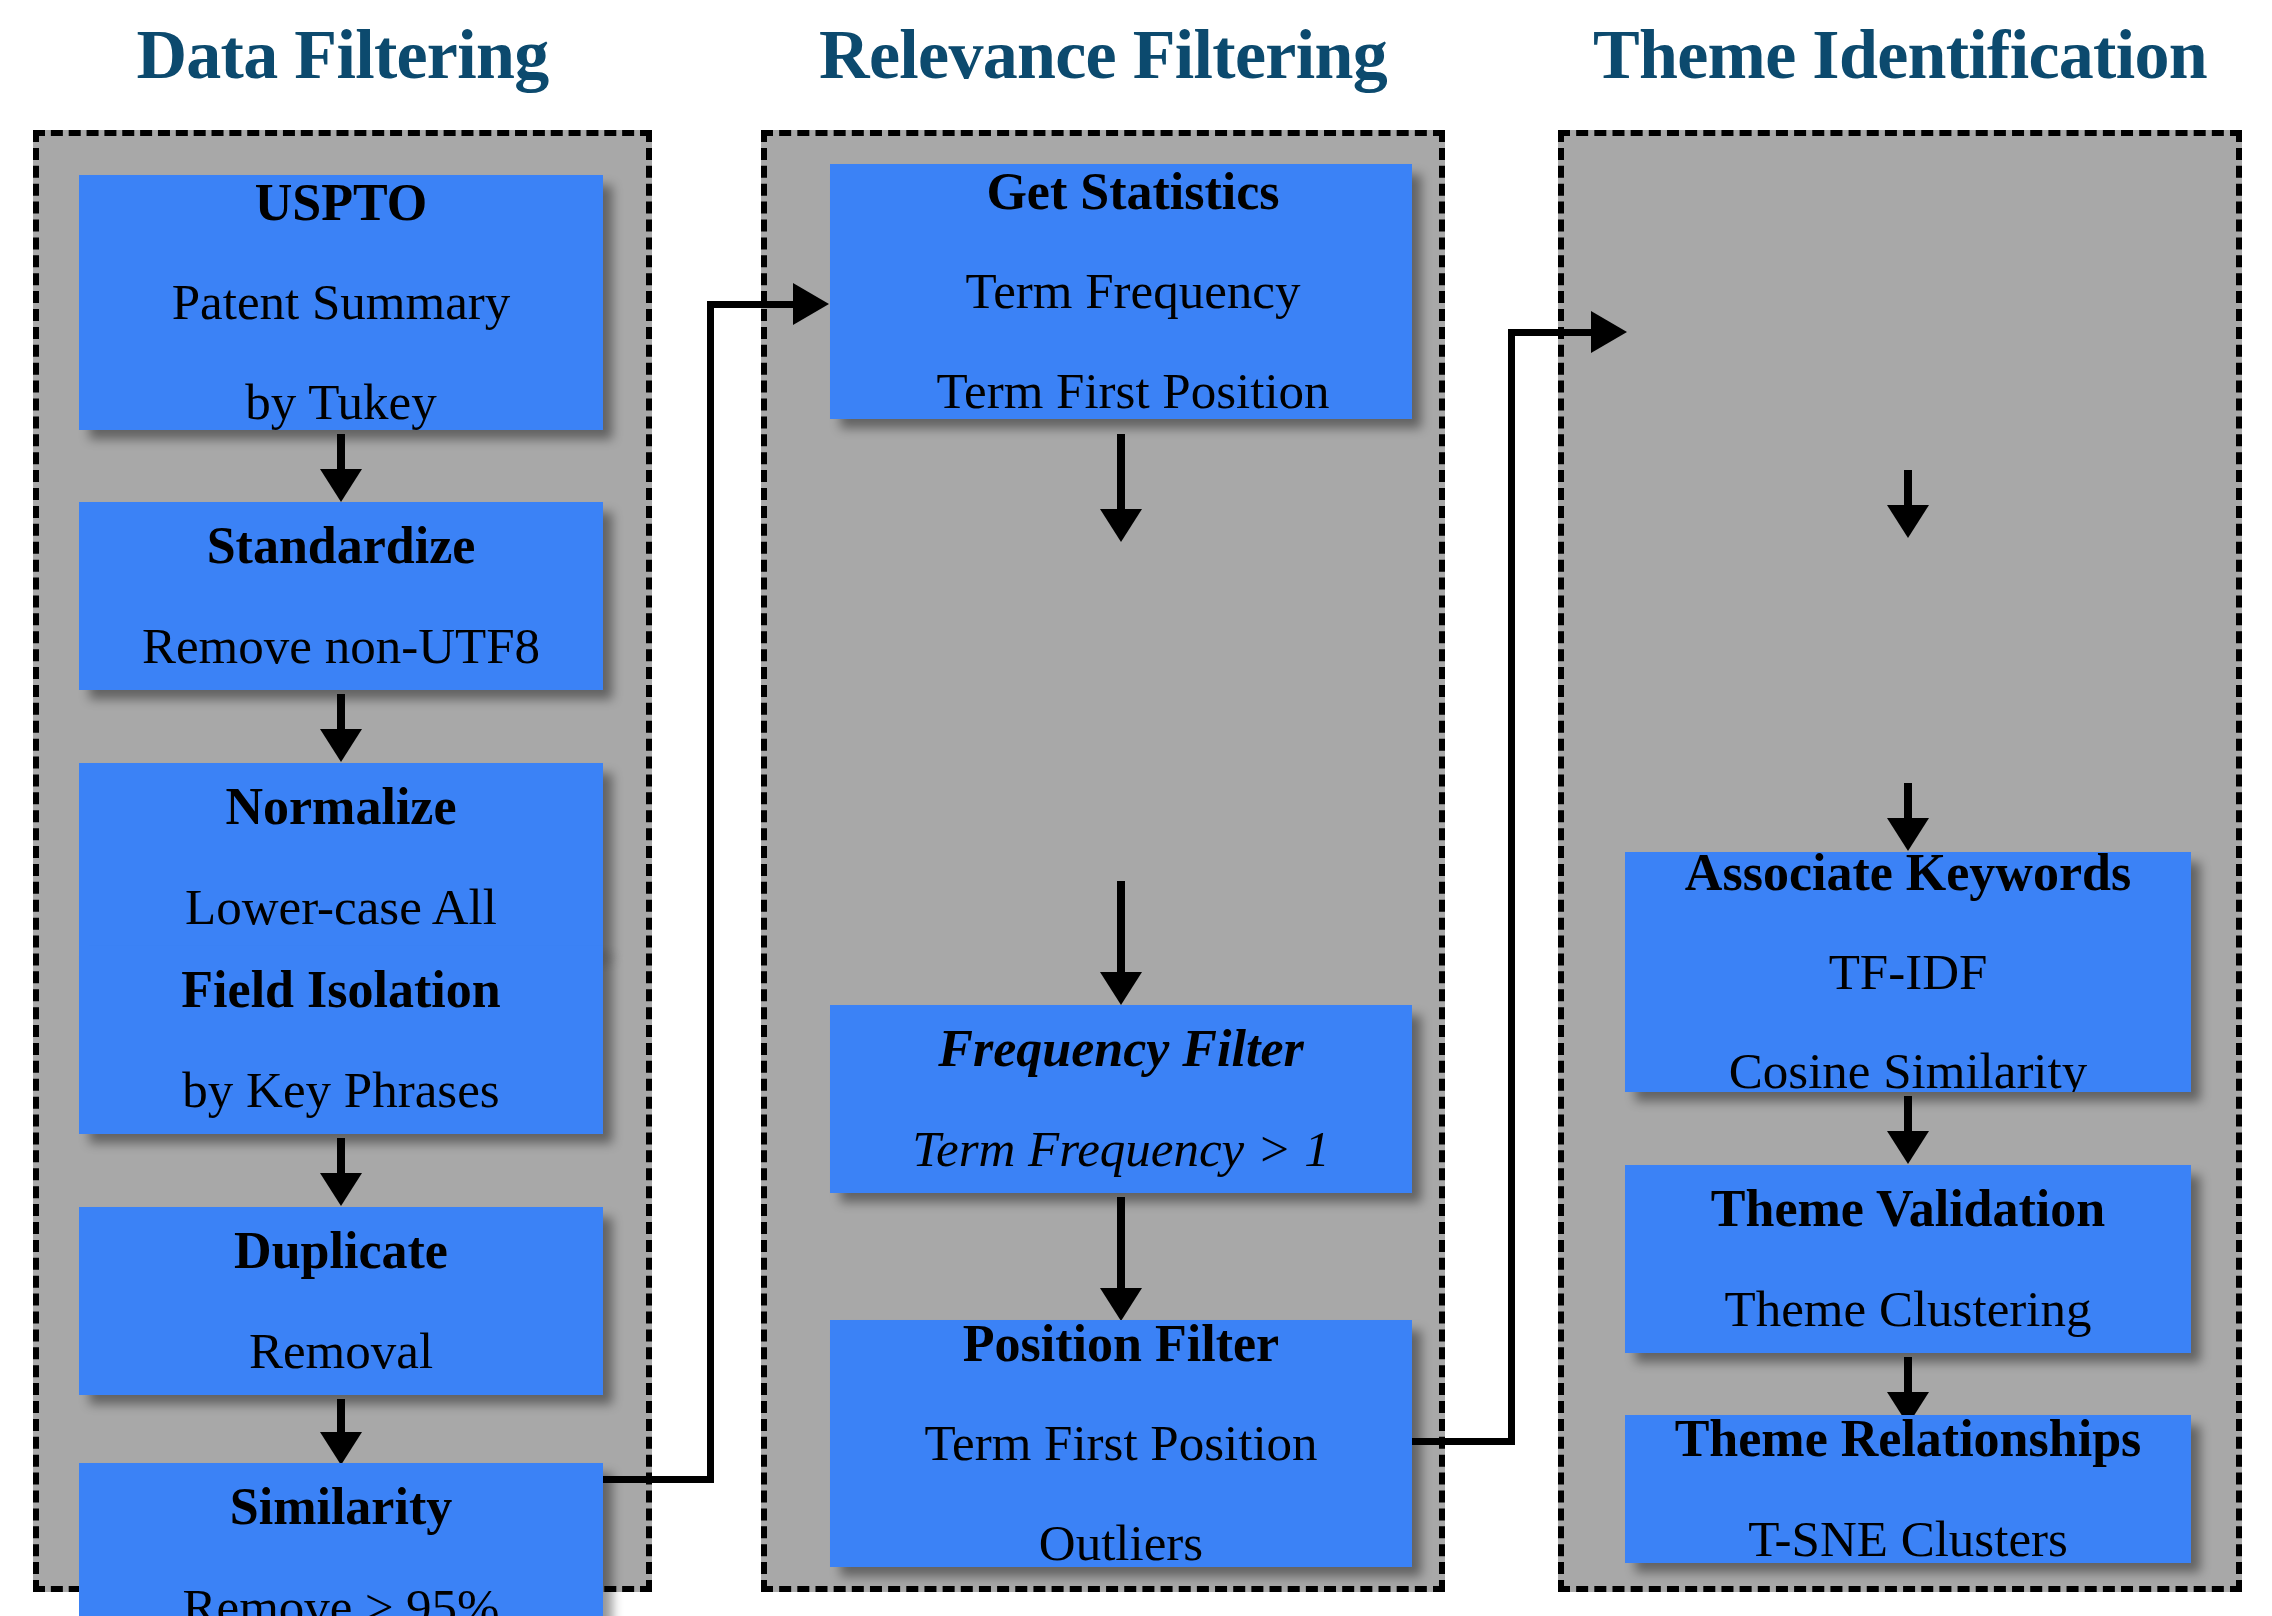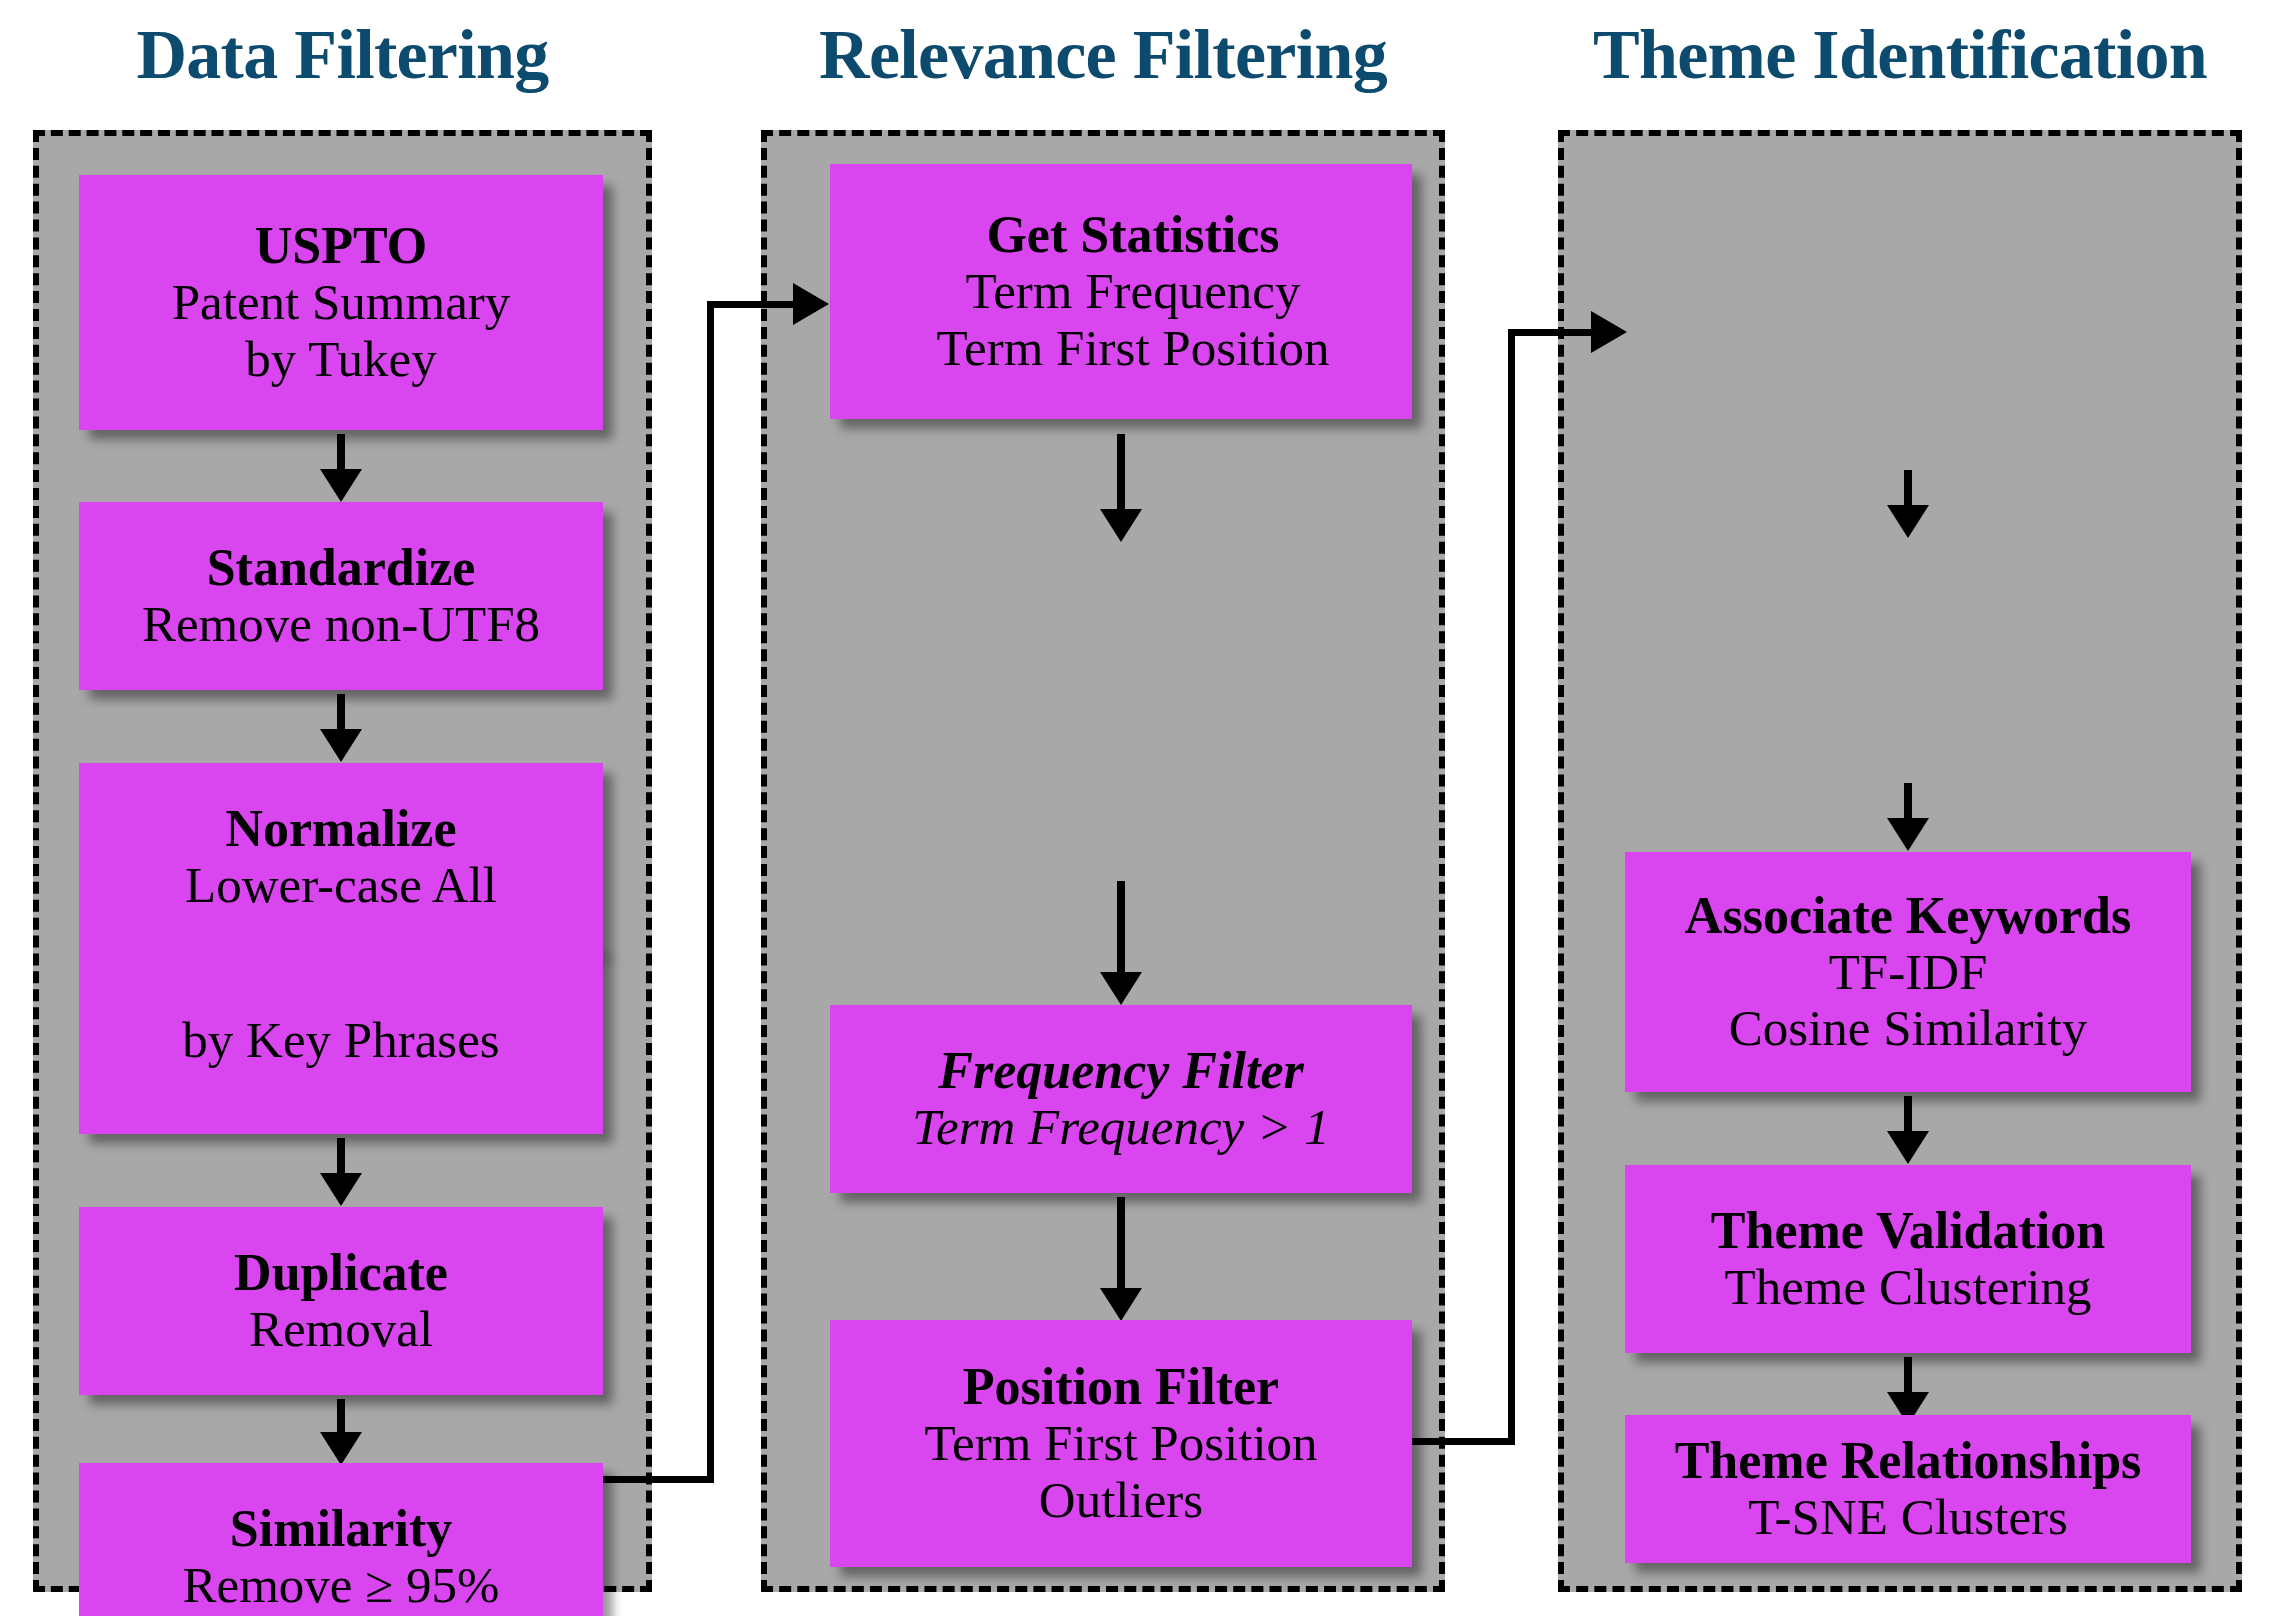--- a/index.html
+++ b/index.html
@@ -24,30 +24,31 @@
   .panel{
     position:absolute;
     background:#a8a8a8;
     border:6.6px dashed #000;
     box-sizing:border-box;
   }
 
   
   .pbox{
     position:absolute;
-    background:#d946ef;
+    background:#3b82f6;
     box-sizing:border-box;
     box-shadow:10.2px 10.2px 10.2px rgba(0,0,0,0.42);
     display:flex;
     flex-direction:column;
     align-items:center;
     justify-content:center;
     text-align:center;
     color:#000;
     overflow:hidden;
+    gap:43px;
   }
   .pbox .ttl{
     font-family:"Liberation Serif",serif;
     font-weight:bold;
     font-size:52px;
     line-height:1.08;
     white-space:nowrap;
   }
   .pbox .sub{
     font-family:"Liberation Serif",serif;
@@ -116,20 +117,21 @@
   <div class="pbox" style="left:79px;top:763px;width:524px;height:188px;">
     <div class="ttl">Normalize</div>
     <div class="sub">Lower-case All</div>
   </div>
   <div class="varrow" style="left:319px;top:955px;width:44px;height:66px;">
     <div class="shaft" style="height:35px;"></div>
       <div class="head"></div>
   </div>
 
   <div class="pbox" style="left:79px;top:946px;width:524px;height:188px;">
+    <div class="ttl">Field Isolation</div>
     <div class="sub">by Key Phrases</div>
   </div>
   <div class="varrow" style="left:319px;top:1138px;width:44px;height:68px;">
     <div class="shaft" style="height:38px;"></div>
       <div class="head"></div>
   </div>
 
   <div class="pbox" style="left:79px;top:1207px;width:524px;height:188px;">
     <div class="ttl">Duplicate</div>
     <div class="sub">Removal</div>

